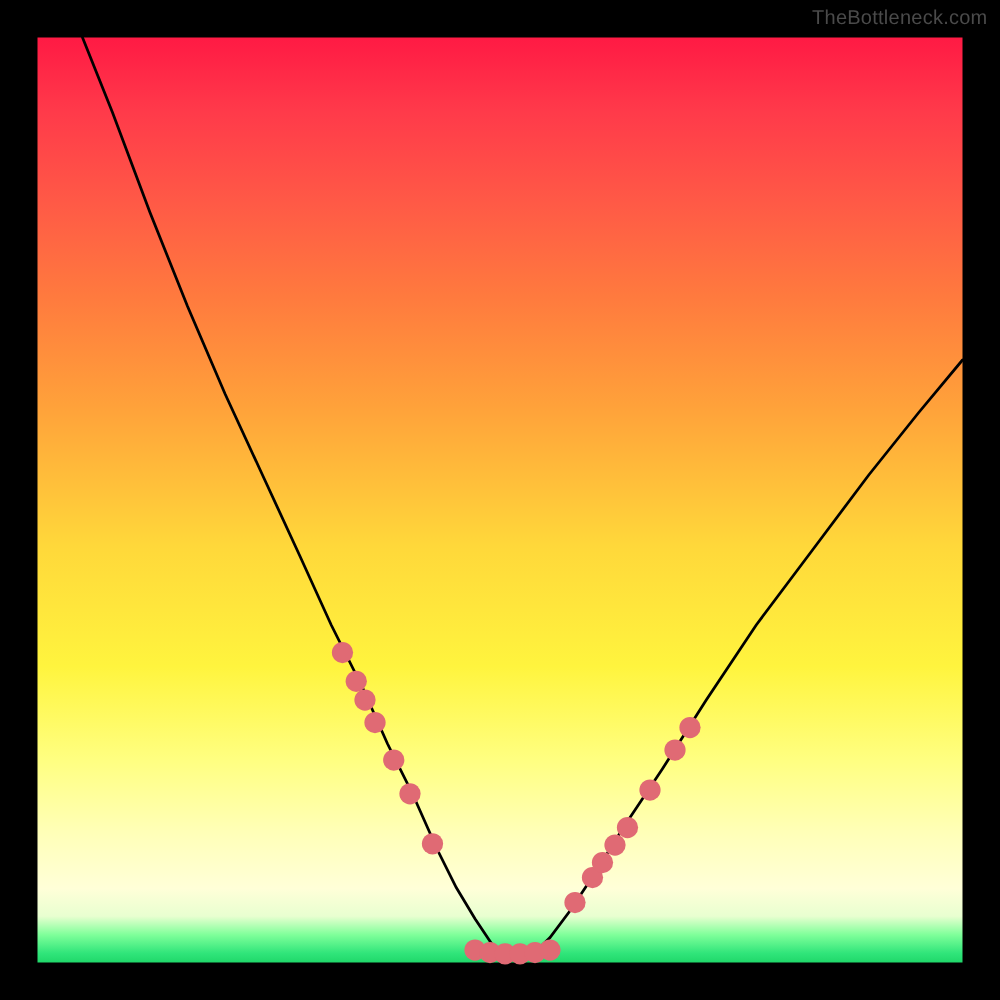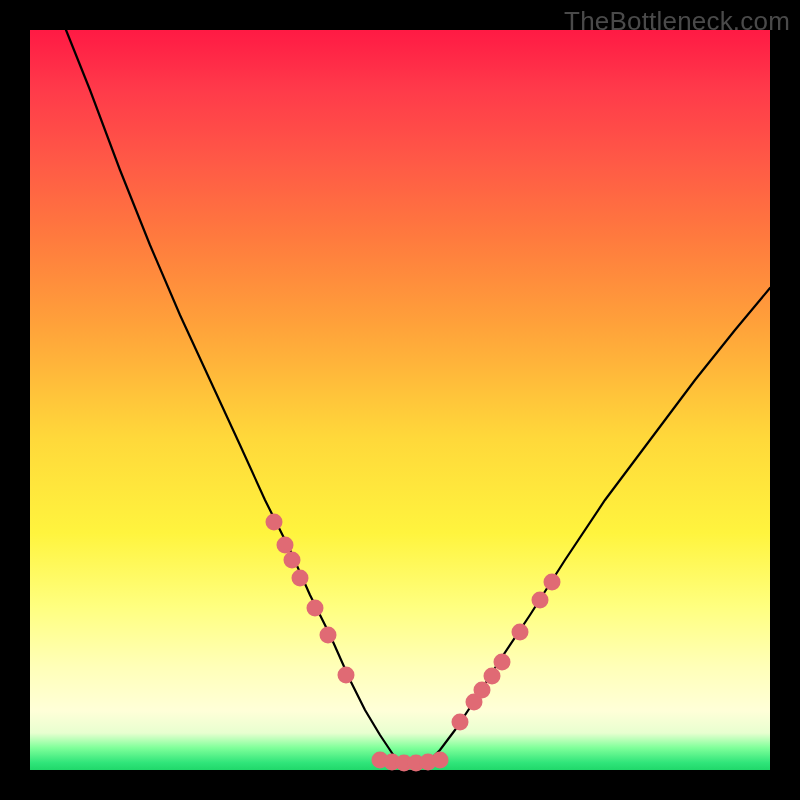--- a/index.html
+++ b/index.html
@@ -48,21 +48,21 @@
     top: 0;
     width: 740px;
     height: 740px;
     overflow: visible;
   }
   .watermark {
     position: absolute;
     top: 6px;
     right: 10px;
     font-family: Arial, Helvetica, sans-serif;
-    font-size: 26px;
+    font-size: 16px;
     color: #4a4a4a;
     letter-spacing: 0.2px;
     user-select: none;
   }
 </style>
 </head>
 <body>
 
 <div class="frame">
   <div class="plot">

